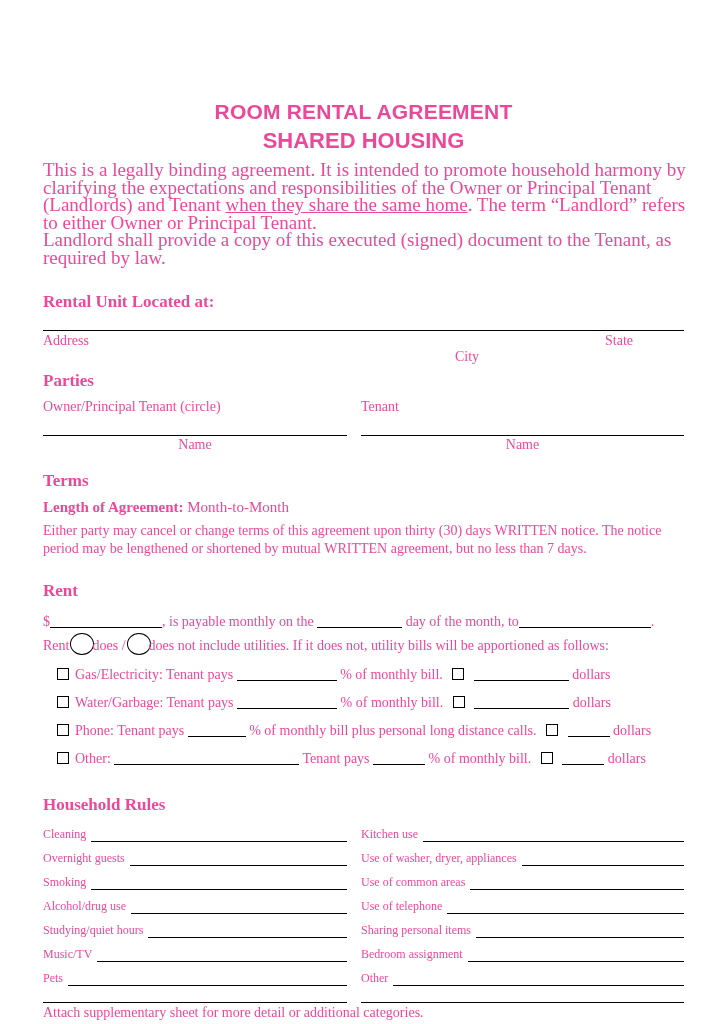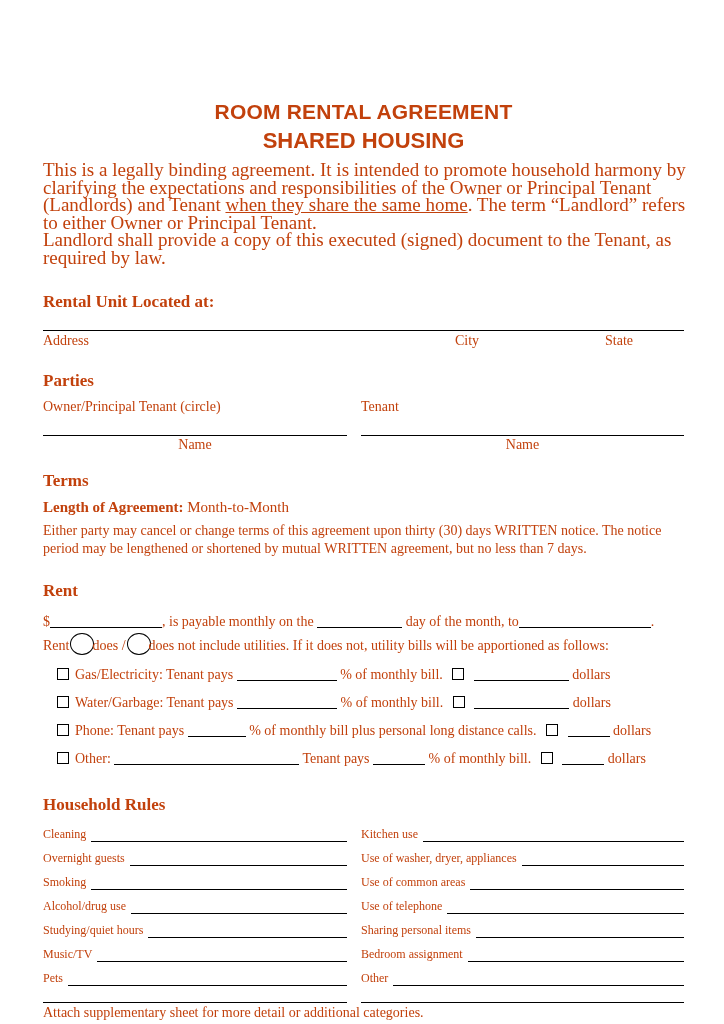--- a/index.html
+++ b/index.html
@@ -1,31 +1,31 @@
 <!DOCTYPE html>
 <html><head>
 <meta charset="utf-8">
 <style>
   html,body{margin:0;padding:0;background:#ffffff;}
   .page{
     width:724px;height:1024px;background:#ffffff;box-sizing:border-box;
-    padding:100px 40px 0 43px;color:#c2410c;
+    padding:100px 40px 0 43px;color:#ec4899;
     font-family:"Liberation Serif", serif;position:relative;overflow:hidden;
   }
   .title{font-family:"Liberation Sans", sans-serif;font-weight:bold;font-size:21px;
     text-align:center;letter-spacing:.2px;}
   .subtitle{font-family:"Liberation Sans", sans-serif;font-weight:bold;font-size:22px;
     text-align:center;margin-top:4px;}
   .intro{font-size:19px;line-height:17.5px;margin:7px 0 0;width:645px;}
   .ul{text-decoration:underline;}
   .sec{font-size:17px;font-weight:bold;margin:0;}
   .sec-rental{margin-top:26px;}
   .fullline{margin-top:18px;border-bottom:1.6px solid #000;height:0;}
   .addr-labels{position:relative;height:18px;margin-top:2px;font-size:14px;}
-  .al-city{position:absolute;left:412px;top:0;}
+  .al-city{position:absolute;left:412px;top:16px;}
   .al-state{position:absolute;left:562px;top:0;}
   .two-col{display:grid;grid-template-columns:304px 1fr;column-gap:14px;font-size:14px;}
   .sec-parties{margin-top:20px;}
   .party-labels{margin-top:8px;}
   .name-lines{margin-top:20px;}
   .name-lines .line{border-bottom:1.5px solid #000;height:0;}
   .name-labels{margin-top:1px;text-align:center;}
   .sec-terms{margin-top:18px;}
   .length-line{font-size:15px;margin:8px 0 0;}
   .length-line b{font-weight:bold;}

